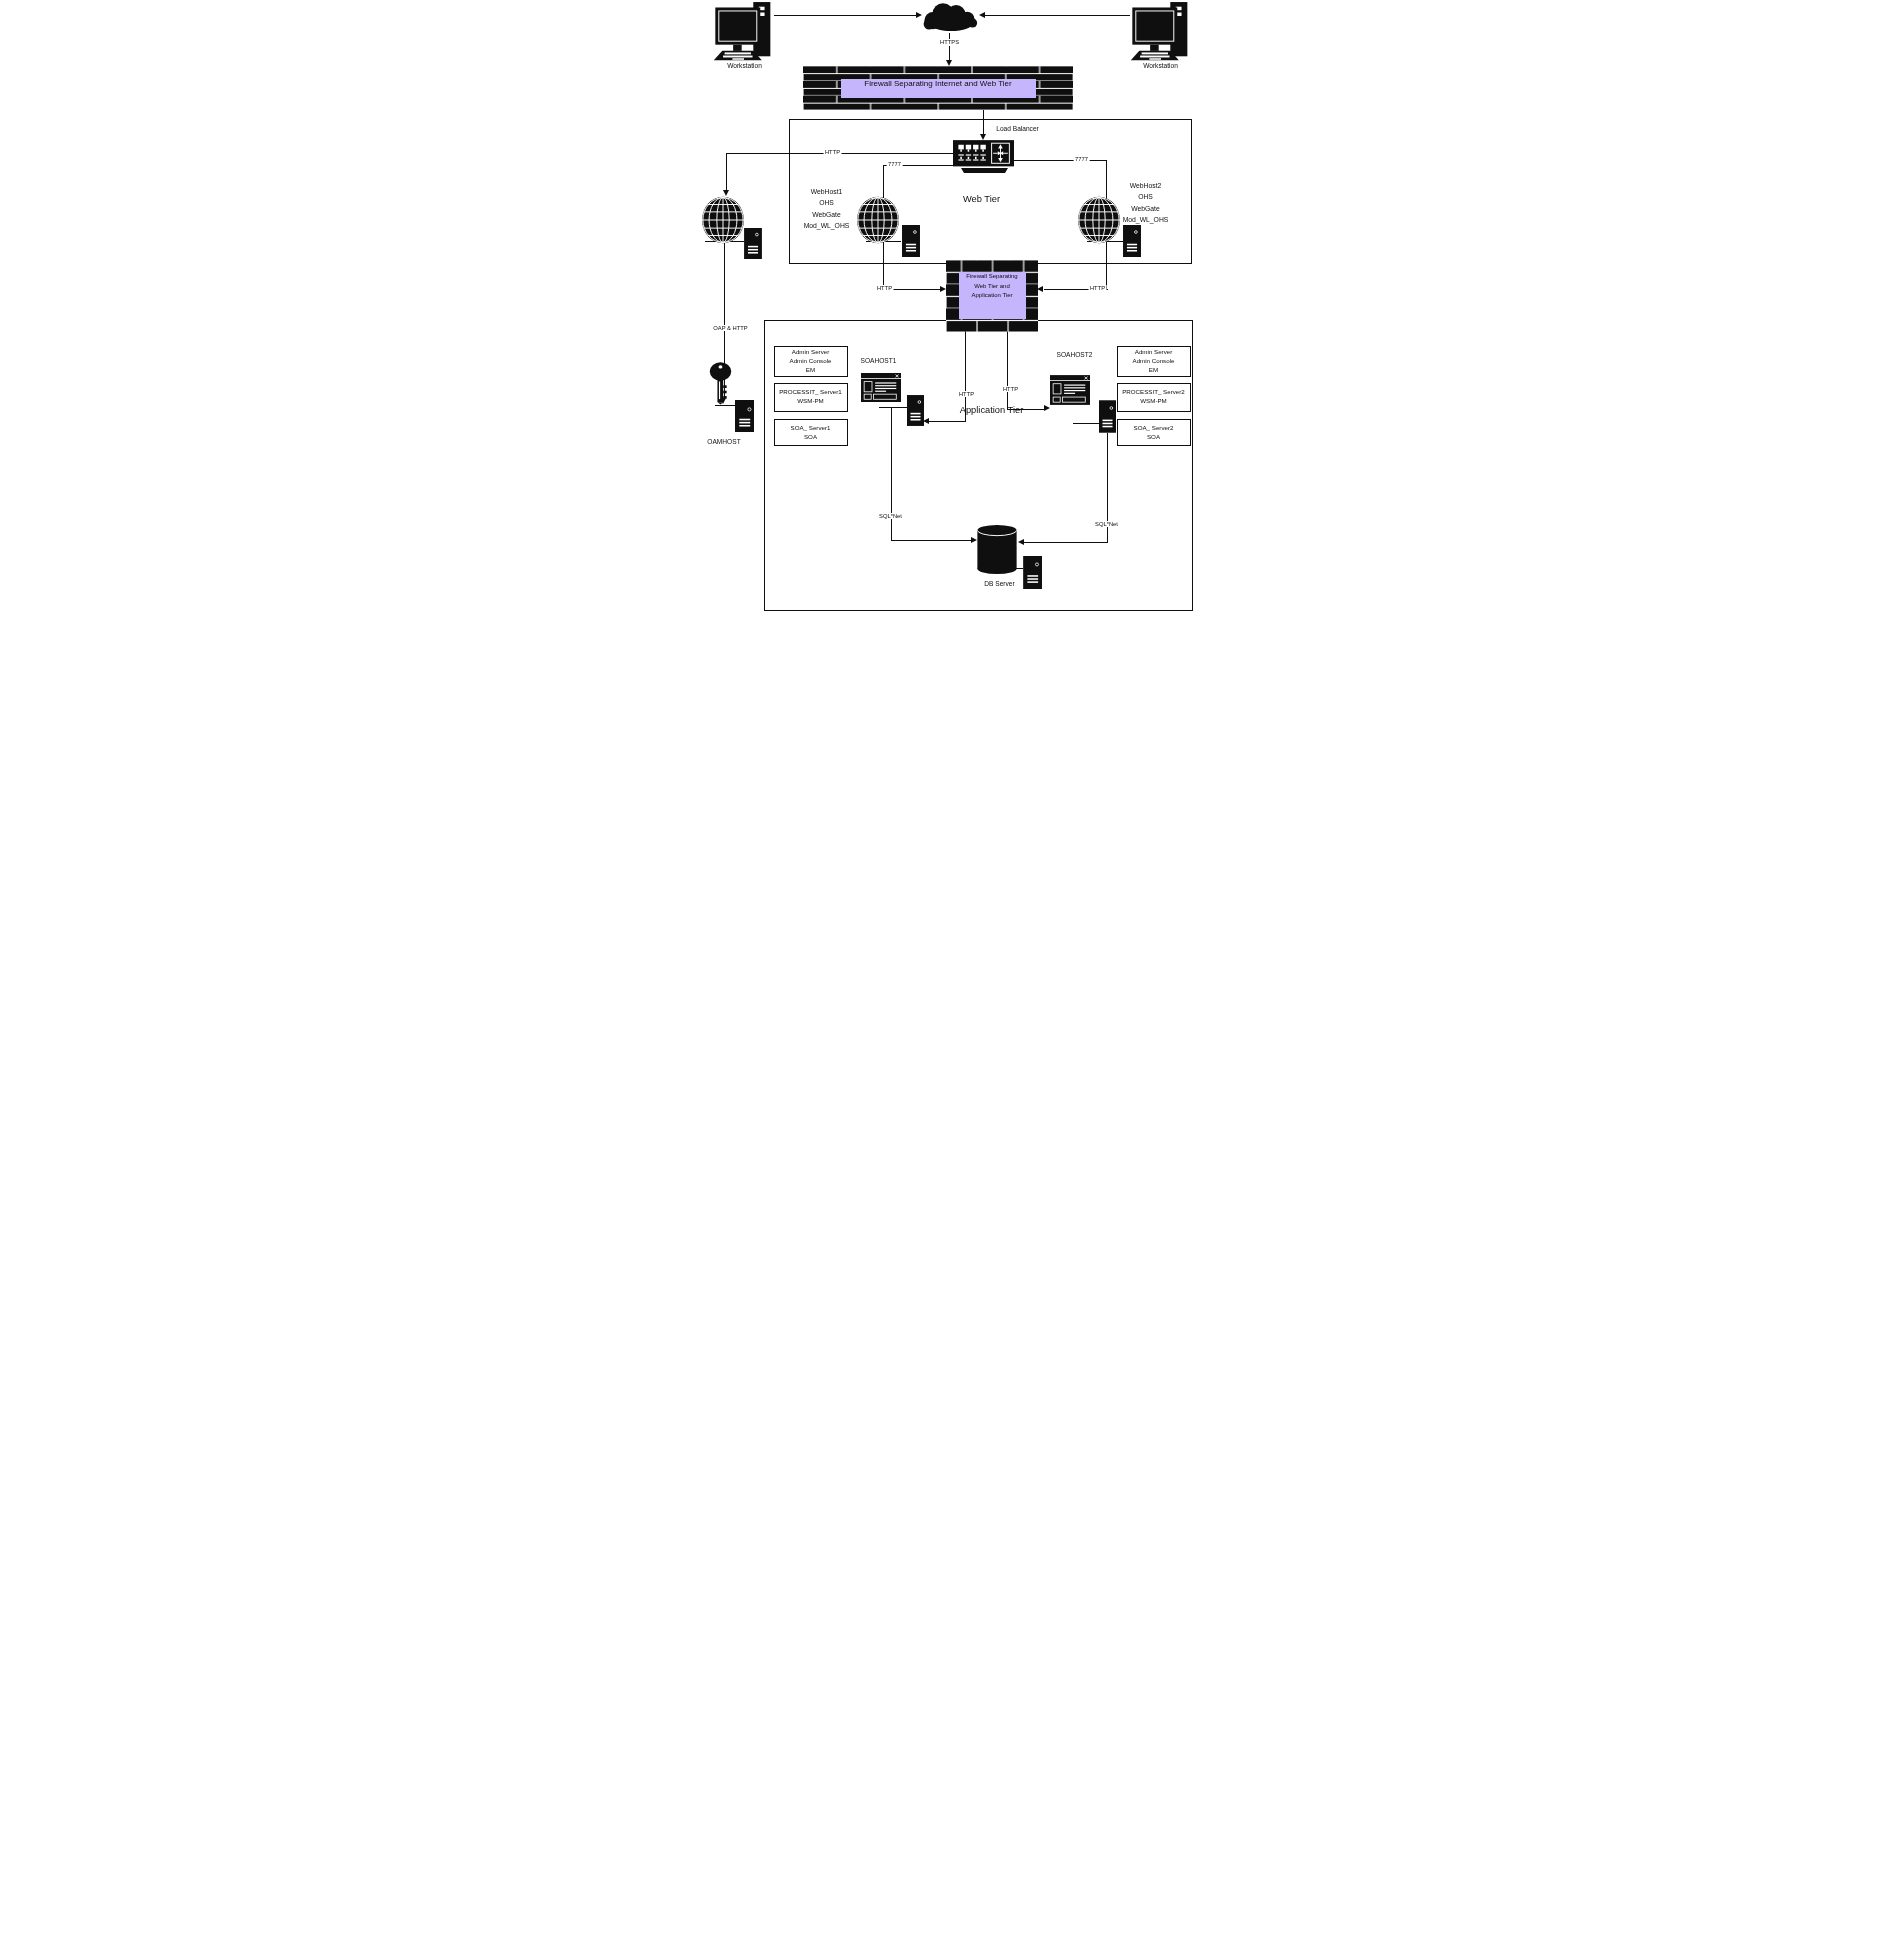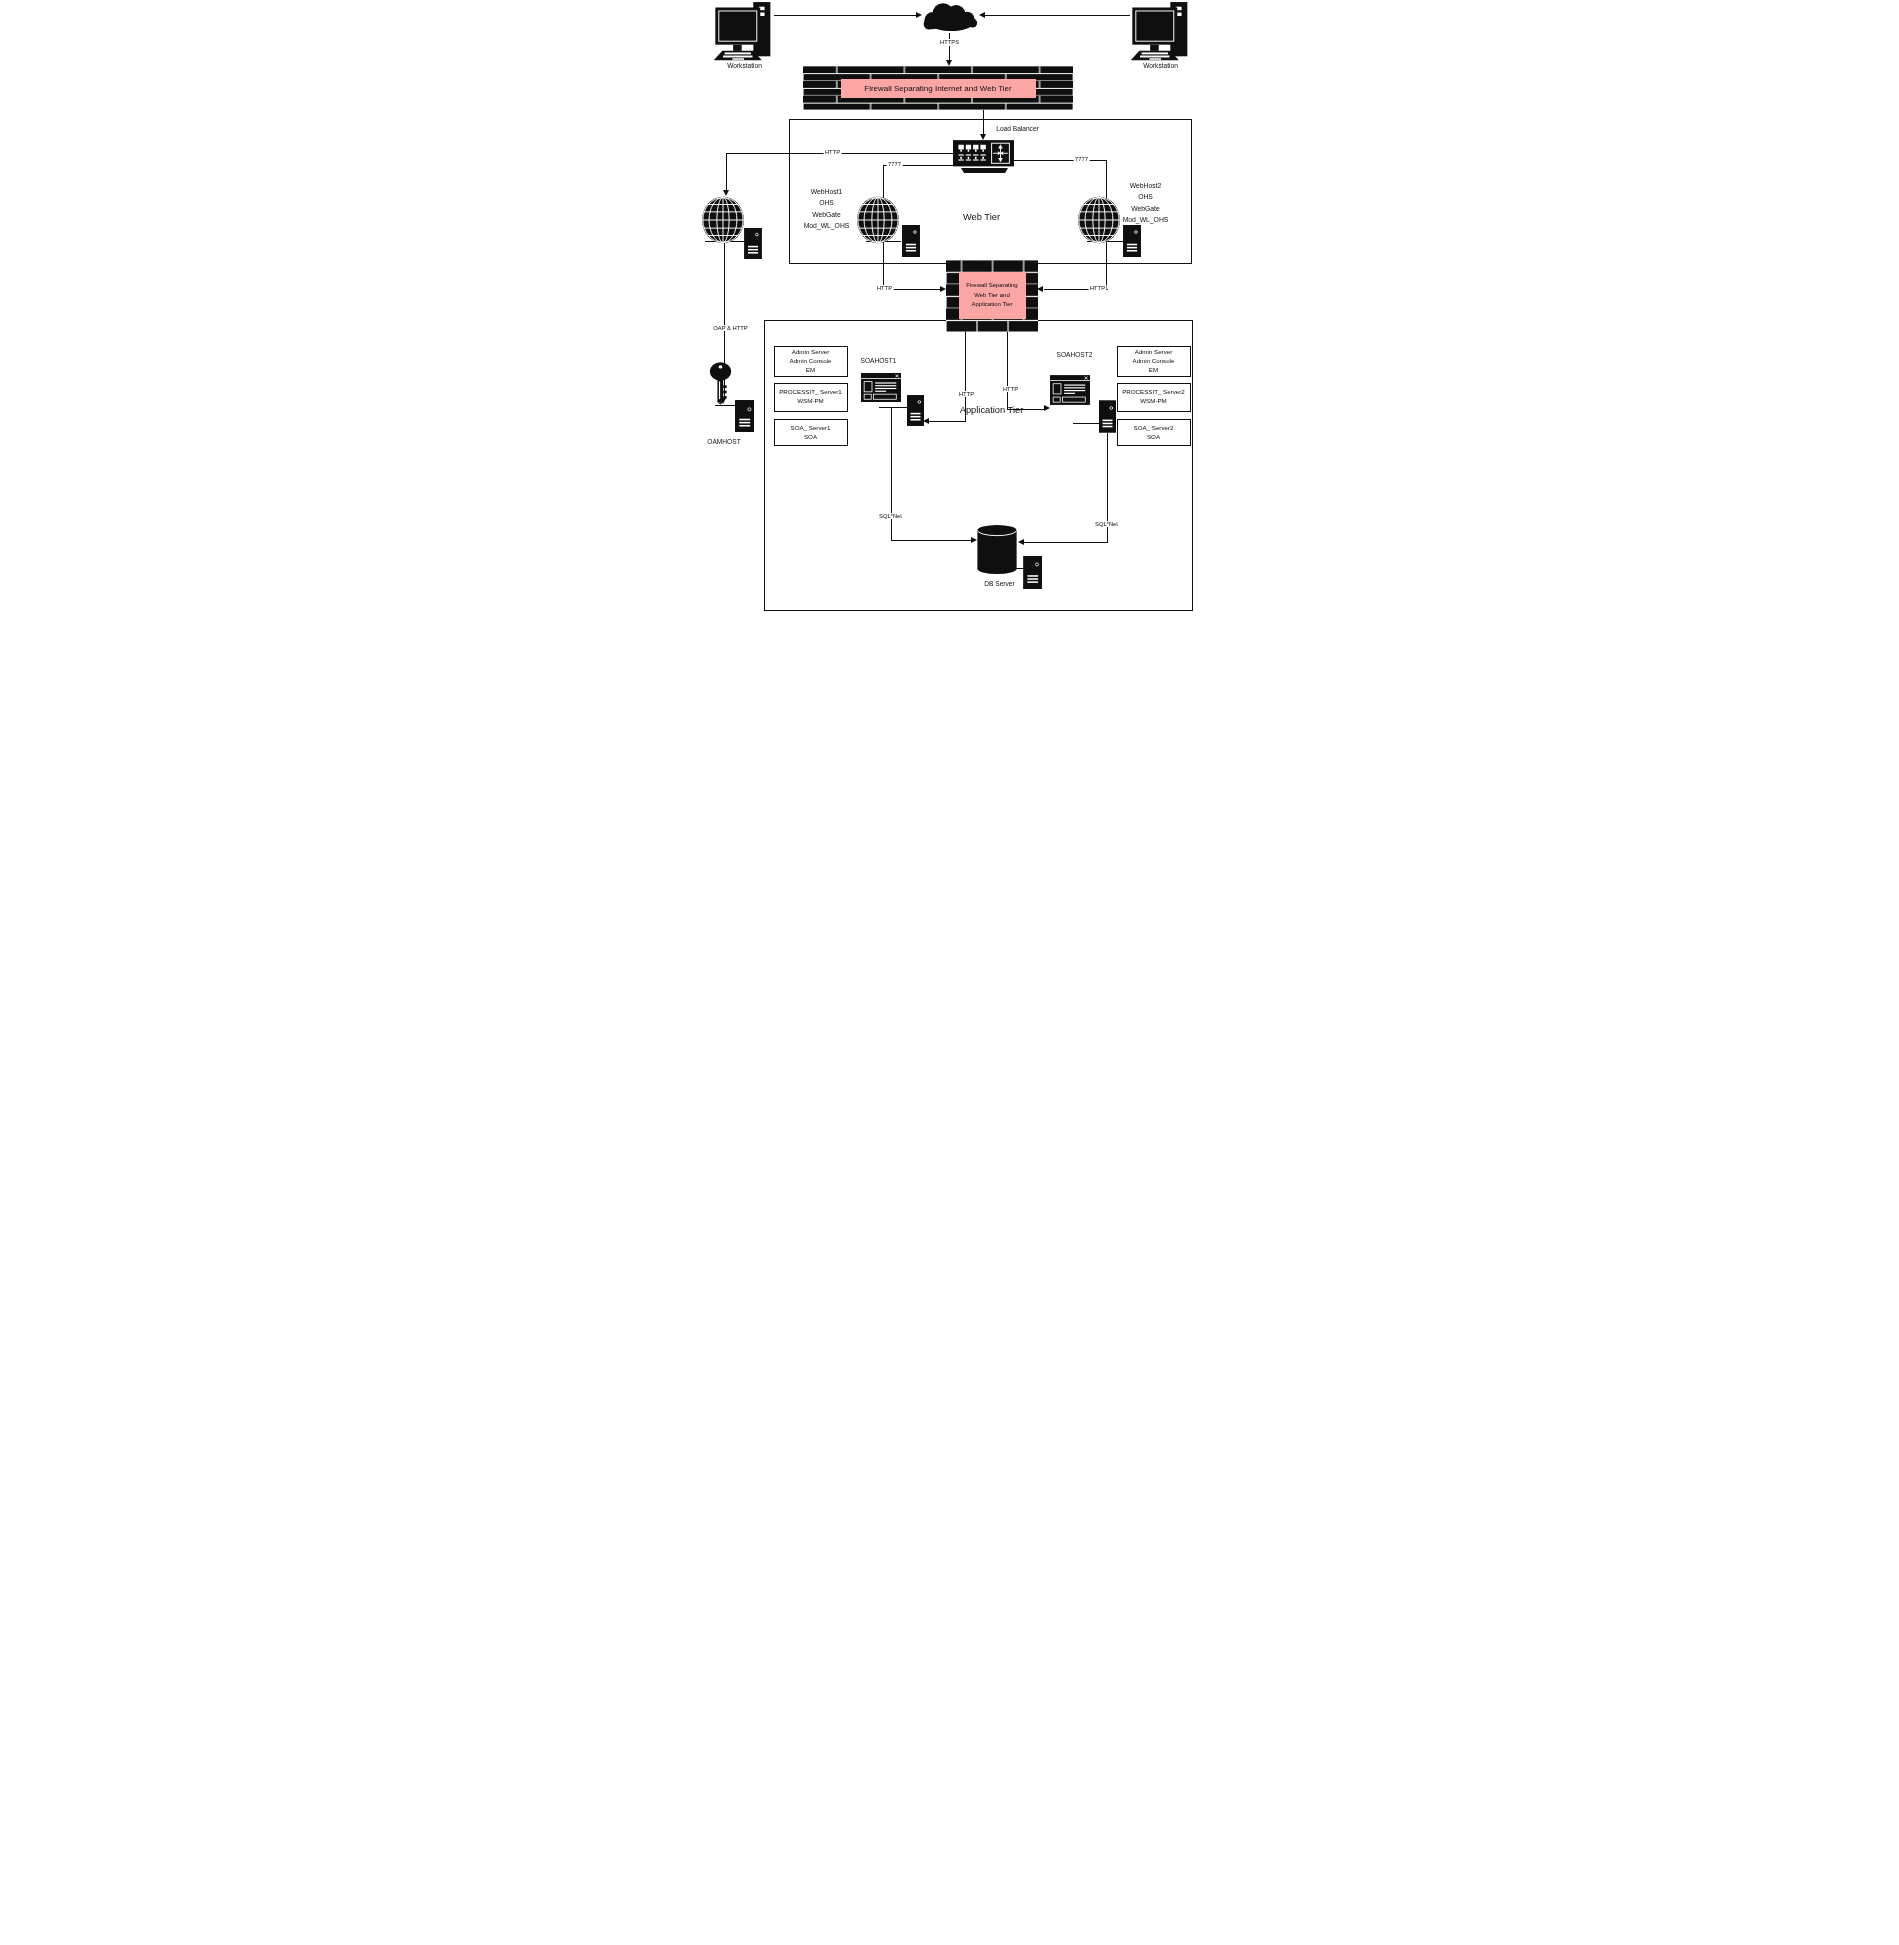--- a/index.html
+++ b/index.html
@@ -9,21 +9,21 @@
   .vline{position:absolute;width:1.2px;background:#0f0f0f;}
   .ar{position:absolute;width:0;height:0;border-top:3.5px solid transparent;border-bottom:3.5px solid transparent;border-left:6.2px solid #0f0f0f;}
   .al{position:absolute;width:0;height:0;border-top:3.5px solid transparent;border-bottom:3.5px solid transparent;border-right:6.2px solid #0f0f0f;}
   .ad{position:absolute;width:0;height:0;border-left:3.5px solid transparent;border-right:3.5px solid transparent;border-top:6.2px solid #0f0f0f;}
   .lbl{position:absolute;transform:translateX(-50%);white-space:nowrap;font-size:6.6px;text-align:center;}
   .bg{background:#fff;padding:0 1.9px;font-size:5.8px;}
   .tier{position:absolute;border:0.8px solid #0f0f0f;background:transparent;}
   .tierlbl{position:absolute;transform:translateX(-50%);font-size:9.3px;white-space:nowrap;}
   .rolebox{position:absolute;border:1.2px solid #0f0f0f;background:#fff;display:flex;flex-direction:column;
            justify-content:center;text-align:center;font-size:6.2px;line-height:1.45;}
-  .fwtext{position:absolute;background:#fca5a5;display:flex;flex-direction:column;justify-content:center;
+  .fwtext{position:absolute;background:#c4b5fd;display:flex;flex-direction:column;justify-content:flex-start;
           text-align:center;}
   .stack{position:absolute;transform:translateX(-50%);text-align:center;font-size:6.8px;line-height:11.3px;white-space:nowrap;}
   svg{position:absolute;display:block;}
 </style>
 </head>
 <body>
 
 <div class="canvas">
 
   <div class="tier" style="left:91px;top:119px;width:401px;height:143px;"></div>
@@ -368,21 +368,21 @@
       </g>
   </svg>
 
   <div class="lbl" style="left:47px;top:62px;">Workstation</div>
   <div class="lbl" style="left:463px;top:62px;">Workstation</div>
   <div class="lbl bg" style="left:252px;top:39px;">HTTPS</div>
   <div class="lbl" style="left:320px;top:125px;">Load Balancer</div>
   <div class="lbl bg" style="left:135px;top:149px;">HTTP</div>
   <div class="lbl bg" style="left:197px;top:161px;">7777</div>
   <div class="lbl bg" style="left:384px;top:156px;">7777</div>
-  <div class="tierlbl" style="left:284px;top:212px;">Web Tier</div>
+  <div class="tierlbl" style="left:284px;top:194px;">Web Tier</div>
 
   <div class="stack" style="left:129px;top:186px;">
     <div>WebHost1</div>
     <div>OHS</div>
     <div>WebGate</div>
     <div>Mod_WL_OHS</div>
   </div>
   <div class="stack" style="left:448px;top:180px;">
     <div>WebHost2</div>
     <div>OHS</div>

